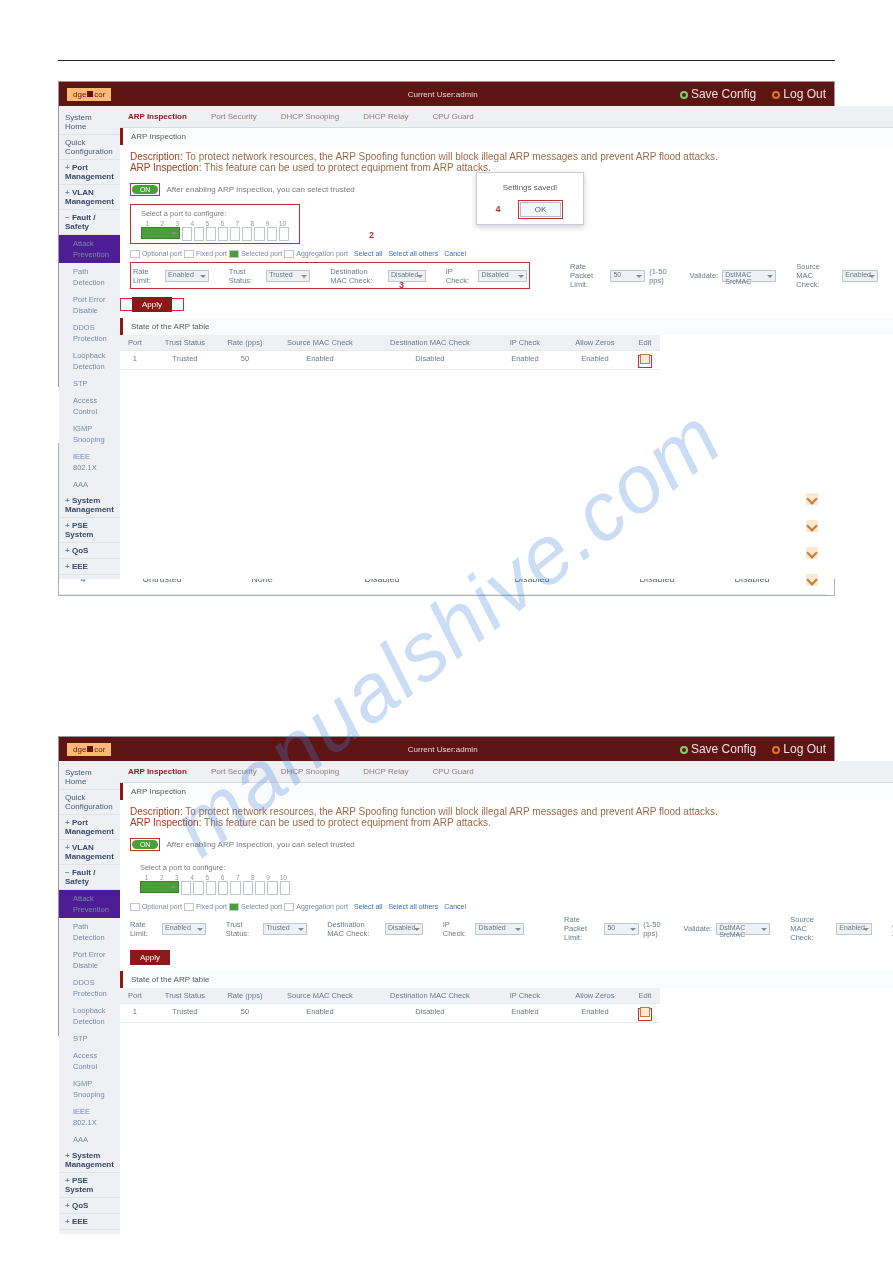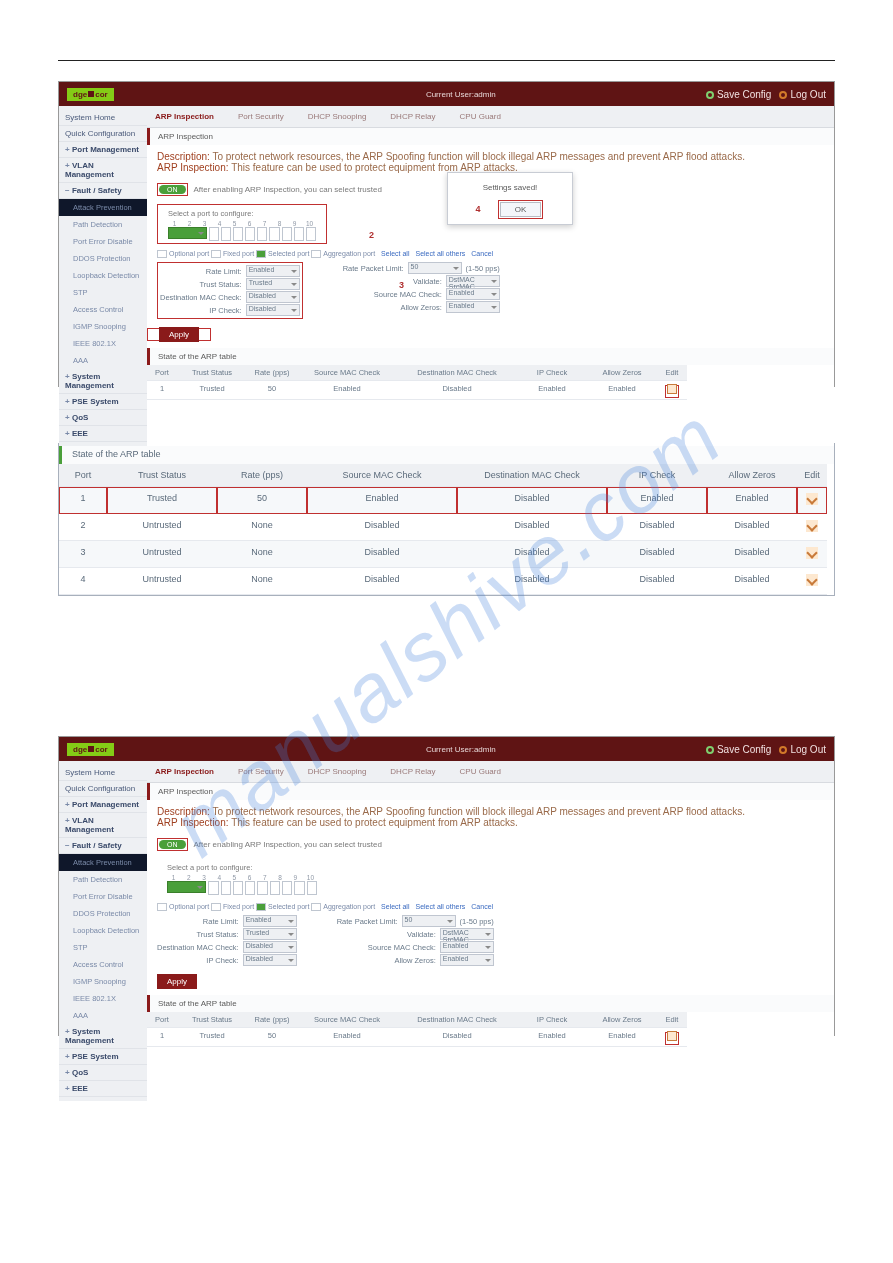--- a/index.html
+++ b/index.html
@@ -3,34 +3,34 @@
 <meta charset="utf-8">
 <style>
   *{box-sizing:border-box;margin:0;padding:0;font-family:Arial,sans-serif}
   body{background:#fff;width:893px;height:1263px;position:relative;color:#333}
   .page{padding:60px 58px 0}
   .hr{border-top:1px solid #222;margin-bottom:20px}
 
   
   .app{border:1px solid #999;font-size:8px;color:#6c6c6c;position:relative}
   .app-header{background:#5f1414;height:24px;display:flex;align-items:center;padding:0 8px;color:#e6d6d6;font-size:8px}
-  .logo-box{background:#84cc16;color:#5f1414;padding:2px 6px;font-weight:bold;font-size:8px}
+  .logo-box{background:#fdba74;color:#5f1414;padding:2px 6px;font-weight:normal;font-size:8px}
   .logo-sq{display:inline-block;width:6px;height:6px;background:#5f1414;margin:0 1px;vertical-align:middle}
   .app-ctr{flex:1;text-align:center;padding-left:110px}
-  .hdr-link{margin-left:8px;font-size:10px;color:#f0e0e0}
+  .hdr-link{margin-left:16px;font-size:12px;color:#f0e0e0}
   .gear{display:inline-block;width:8px;height:8px;border:2px solid #7fcf6f;border-radius:50%;vertical-align:middle;margin-right:3px}
   .pwr{display:inline-block;width:8px;height:8px;border:2px solid #d27a2a;border-radius:50%;vertical-align:middle;margin-right:3px}
 
   .app-body{display:flex;background:#eef0f3}
-  .sidebar{width:88px;background:#eef0f3;padding:4px 0}
+  .sidebar{width:76px;background:#eef0f3;padding:4px 0}
   .side-item{padding:3px 6px;font-size:8px;color:#4a5a7a;border-bottom:1px solid #e0e3e8}
   .side-item.expand::before{content:"+ ";color:#7a8aa8}
   .side-item.collapse::before{content:"− ";color:#7a8aa8}
   .side-item.bold{font-weight:bold;color:#3a4a6a}
-  .side-item.active{background:#0f172a;color:#4a4a1a}
+  .side-item.active{background:#4c1d95;color:#4a4a1a}
   .side-item.sub{padding-left:14px;color:#7a8aa8;border-bottom:none;font-size:7.5px;line-height:11px}
 
   .content{flex:1;background:#fff}
   .tabs{background:#eef0f3;height:22px;display:flex;align-items:center;padding:0 8px;gap:24px;font-size:8px;color:#9a7a7a;border-bottom:1px solid #d8dbe0}
   .tab.active{color:#8a1a1a;font-weight:bold}
   .sec-title{border-left:3px solid #8a1a1a;padding:4px 8px;font-size:8px;color:#5a5a5a;background:#fafbfc}
   .desc{padding:6px 10px;font-size:10px;color:#9a6a4a;line-height:11px}
   .desc .t{color:#a04020}
 
   .ctl-row{padding:4px 10px;display:flex;align-items:center;gap:6px;font-size:8px;color:#7a7a7a}
@@ -44,21 +44,21 @@
   .port-cell.sel{background:#4a9f3a;color:#fff;border-color:#3a7f2a}
   .port-nums{display:flex;gap:2px}
   .pn{width:14px;font-size:6.5px;text-align:center;color:#8f98a6}
 
   .legend{padding:2px 10px;font-size:7px;color:#7a8aa8}
   .lg-box{display:inline-block;vertical-align:middle;width:10px;height:8px;border:1px solid #bfc6d0;margin-right:2px}
   .lg-box.g{background:#4a9f3a}
   .lg-link{color:#3a6ac0;margin-left:6px}
 
   .form-zone{display:flex;padding:2px 10px;gap:40px;font-size:7.5px;color:#6a7a8a}
-  .form-col{display:flex;flex-direction:column;gap:1px}
+  .form-col{display:flex;flex-direction:row;gap:20px}
   .form-row{display:flex;align-items:center;justify-content:flex-end;gap:4px}
   .sel{border:1px solid #c0c6d0;background:#eef0f3;width:54px;height:12px;font-size:7px;padding:0 2px;position:relative}
   .sel::after{content:"";position:absolute;right:2px;top:4px;border:3px solid transparent;border-top-color:#8a8a8a}
   .apply-btn{background:#8a1a1a;color:#fff;font-size:8px;padding:3px 10px;margin:6px 10px;display:inline-block}
   .tbl{display:grid;grid-template-columns:30px 70px 50px 100px 120px 70px 70px 30px;font-size:7.5px;color:#6a7a8a}
   .tbl>div{padding:3px 4px;text-align:center;border-bottom:1px solid #e6e9ee}
   .tbl .h{background:#eef0f3;font-weight:normal}
   .edit-icn{display:inline-block;width:10px;height:10px;border:1px solid #c87a3a;background:#fde8d0}
 
   
@@ -224,21 +224,21 @@
             <div>50</div>
             <div>Enabled</div>
             <div>Disabled</div>
             <div>Enabled</div>
             <div>Enabled</div>
             <div><span class="red-box"><span class="edit-icn"></span></span></div>
           </div>
       </div>
     </div>
 
-    <div class="modal" style="left:388px;top:90px;width:126px">
+    <div class="modal" style="left:417px;top:90px;width:108px">
       <div>Settings saved!</div>
       <div class="modal-btns">
         <span class="callout" style="position:static;margin-right:14px">4</span>
         <span class="m-btn rb">OK</span>
       </div>
     </div>
   </div>
 
   <div class="arp-table" style="margin-top:56px">
     <div class="arp-cap">State of the ARP table</div>

